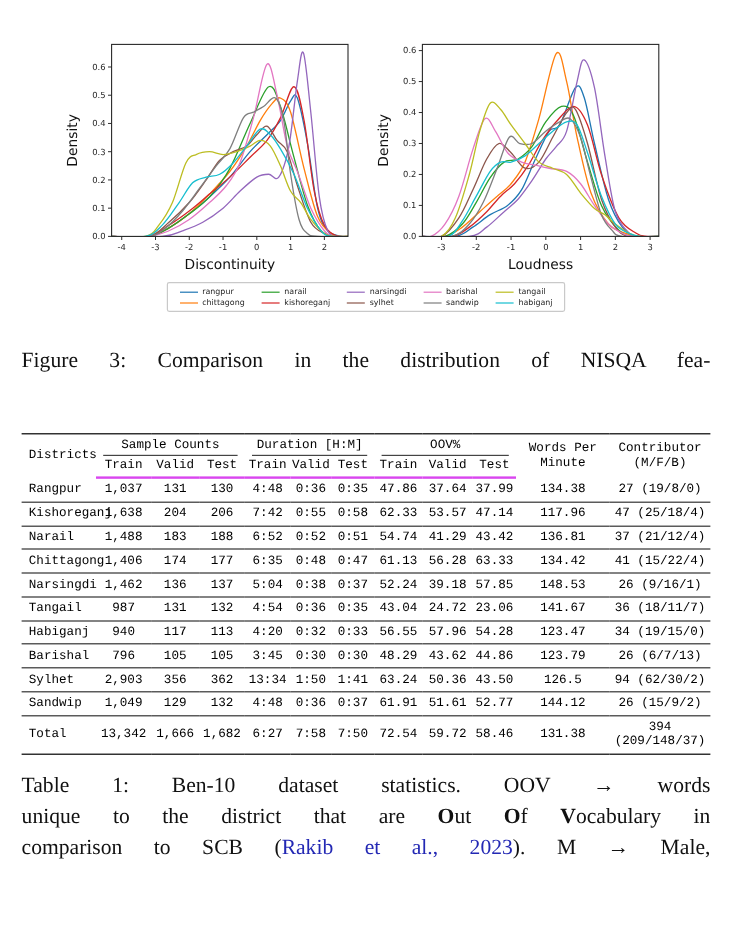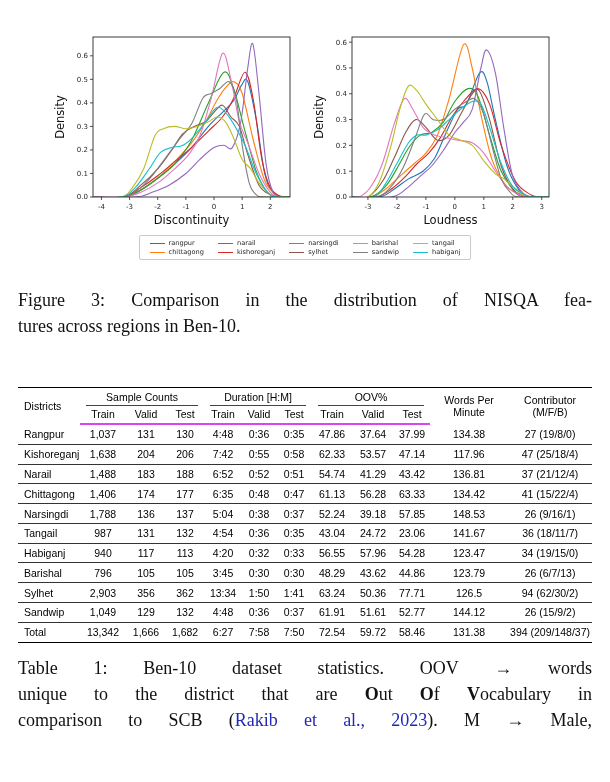--- a/index.html
+++ b/index.html
@@ -22,21 +22,21 @@
   
   .caption{font-size:18px;line-height:26px;color:#111;}
   .fig-caption{margin:27px 18px 0 18px;}
   .tab-caption{margin:12px 18px 11px 18px;}
   .cap-line{white-space:normal;}
   .cap-line.just{text-align:justify;text-align-last:justify;font-family:Liberation Serif, serif;}
 
   
   .tablewrap{margin:48px auto 0 auto;width:574px;}
   table.stats{width:574px;border-collapse:collapse;table-layout:fixed;
-              font-family:Liberation Sans, sans-serif;font-size:10.5px;color:#000;
+              font-family:Liberation Mono, monospace;font-size:10.5px;color:#000;
               border-top:1.2px solid #000;border-bottom:1.2px solid #000;}
   table.stats col:nth-child(1){width:62px;}
   table.stats col:nth-child(2){width:46px;}
   table.stats col:nth-child(3){width:40px;}
   table.stats col:nth-child(4){width:38px;}
   table.stats col:nth-child(5){width:38px;}
   table.stats col:nth-child(6){width:34px;}
   table.stats col:nth-child(7){width:36px;}
   table.stats col:nth-child(8){width:40px;}
   table.stats col:nth-child(9){width:42px;}
@@ -203,21 +203,20 @@
           <span class="legend-swatch" style="border-top-color: rgb(127, 127, 127);"></span>
           <span>sandwip</span>
         </span>
         <span class="legend-item">
           <span class="legend-swatch" style="border-top-color: rgb(23, 190, 207);"></span>
           <span>habiganj</span>
         </span>
       </div>
     <figcaption id="figcap" class="caption fig-caption">
         <div class="cap-line just"><span>Figure 3: Comparison in the distribution of NISQA fea-</span></div>
-        <div class="cap-line"><span>tures across regions in Ben-10.</span></div>
       </figcaption>
   </figure>
 
   <div class="tablewrap">
     <table class="stats">
       <colgroup>
         <col>
           <col>
           <col>
           <col>
@@ -309,21 +308,21 @@
             <td>0:48</td>
             <td>0:47</td>
             <td>61.13</td>
             <td>56.28</td>
             <td>63.33</td>
             <td>134.42</td>
             <td>41 (15/22/4)</td>
           </tr>
           <tr>
             <td class="left">Narsingdi</td>
-            <td>1,788</td>
+            <td>1,462</td>
             <td>136</td>
             <td>137</td>
             <td>5:04</td>
             <td>0:38</td>
             <td>0:37</td>
             <td>52.24</td>
             <td>39.18</td>
             <td>57.85</td>
             <td>148.53</td>
             <td>26 (9/16/1)</td>
@@ -373,21 +372,21 @@
           <tr>
             <td class="left">Sylhet</td>
             <td>2,903</td>
             <td>356</td>
             <td>362</td>
             <td>13:34</td>
             <td>1:50</td>
             <td>1:41</td>
             <td>63.24</td>
             <td>50.36</td>
-            <td>77.71</td>
+            <td>43.50</td>
             <td>126.5</td>
             <td>94 (62/30/2)</td>
           </tr>
           <tr>
             <td class="left">Sandwip</td>
             <td>1,049</td>
             <td>129</td>
             <td>132</td>
             <td>4:48</td>
             <td>0:36</td>

